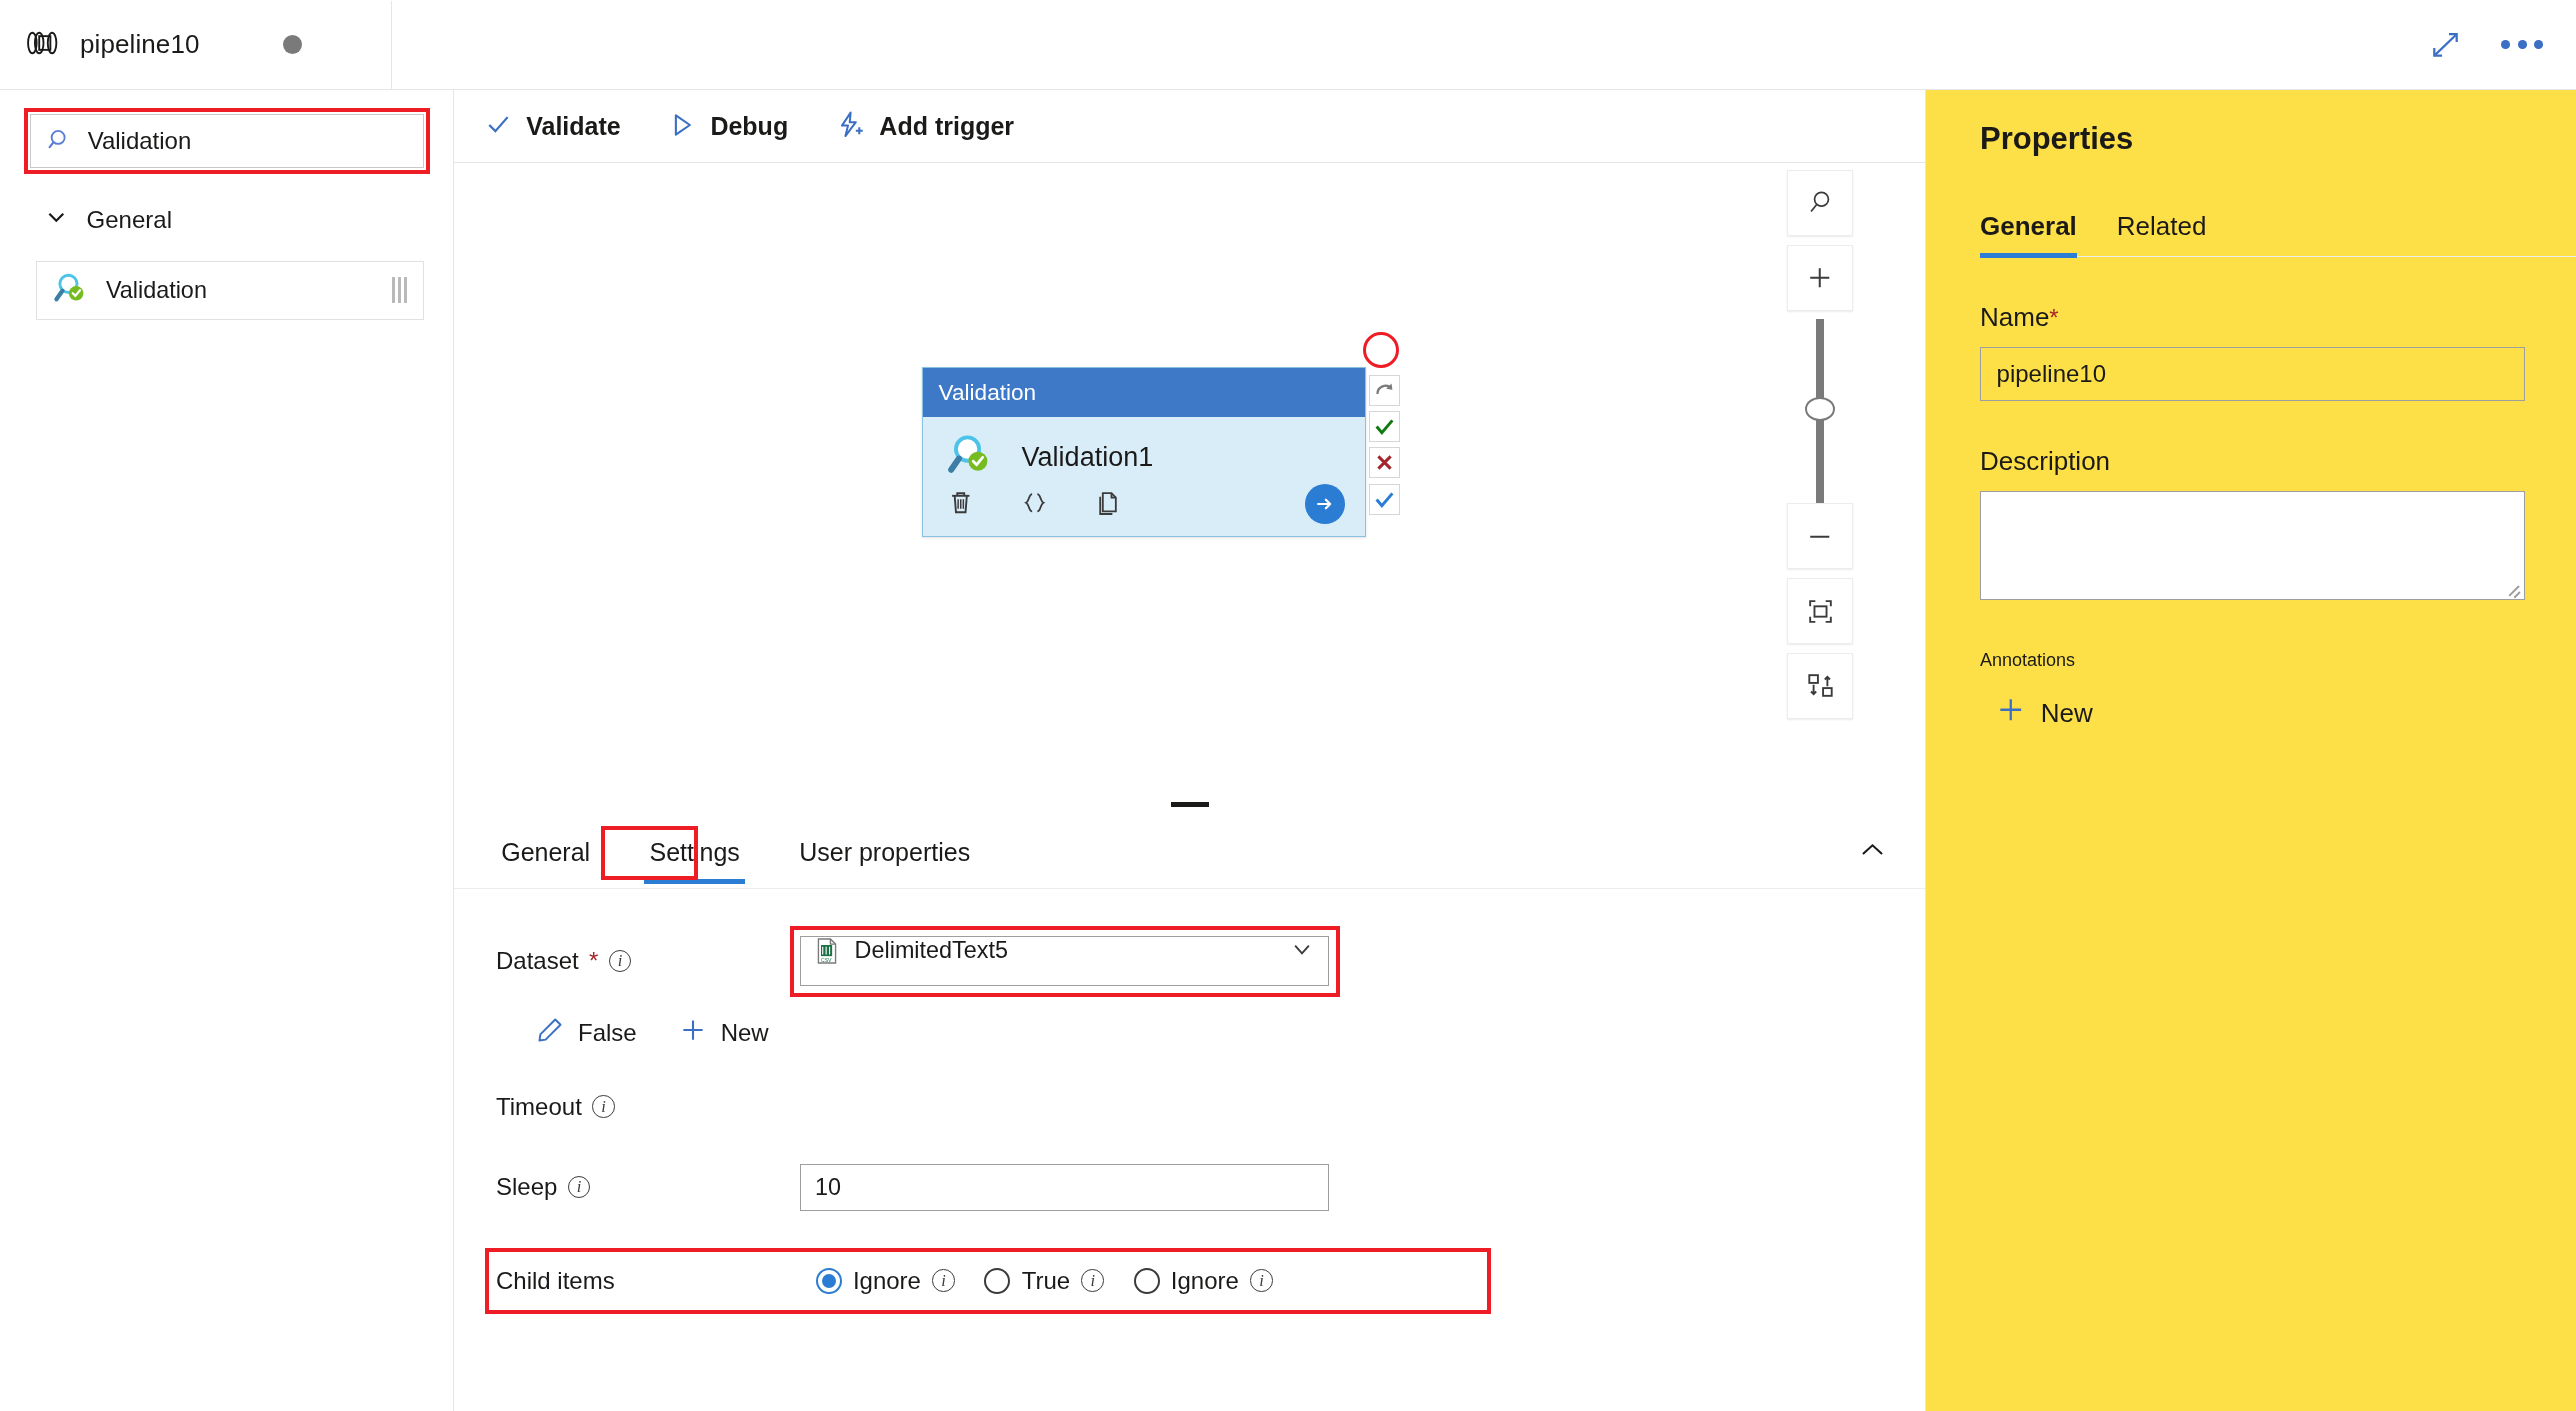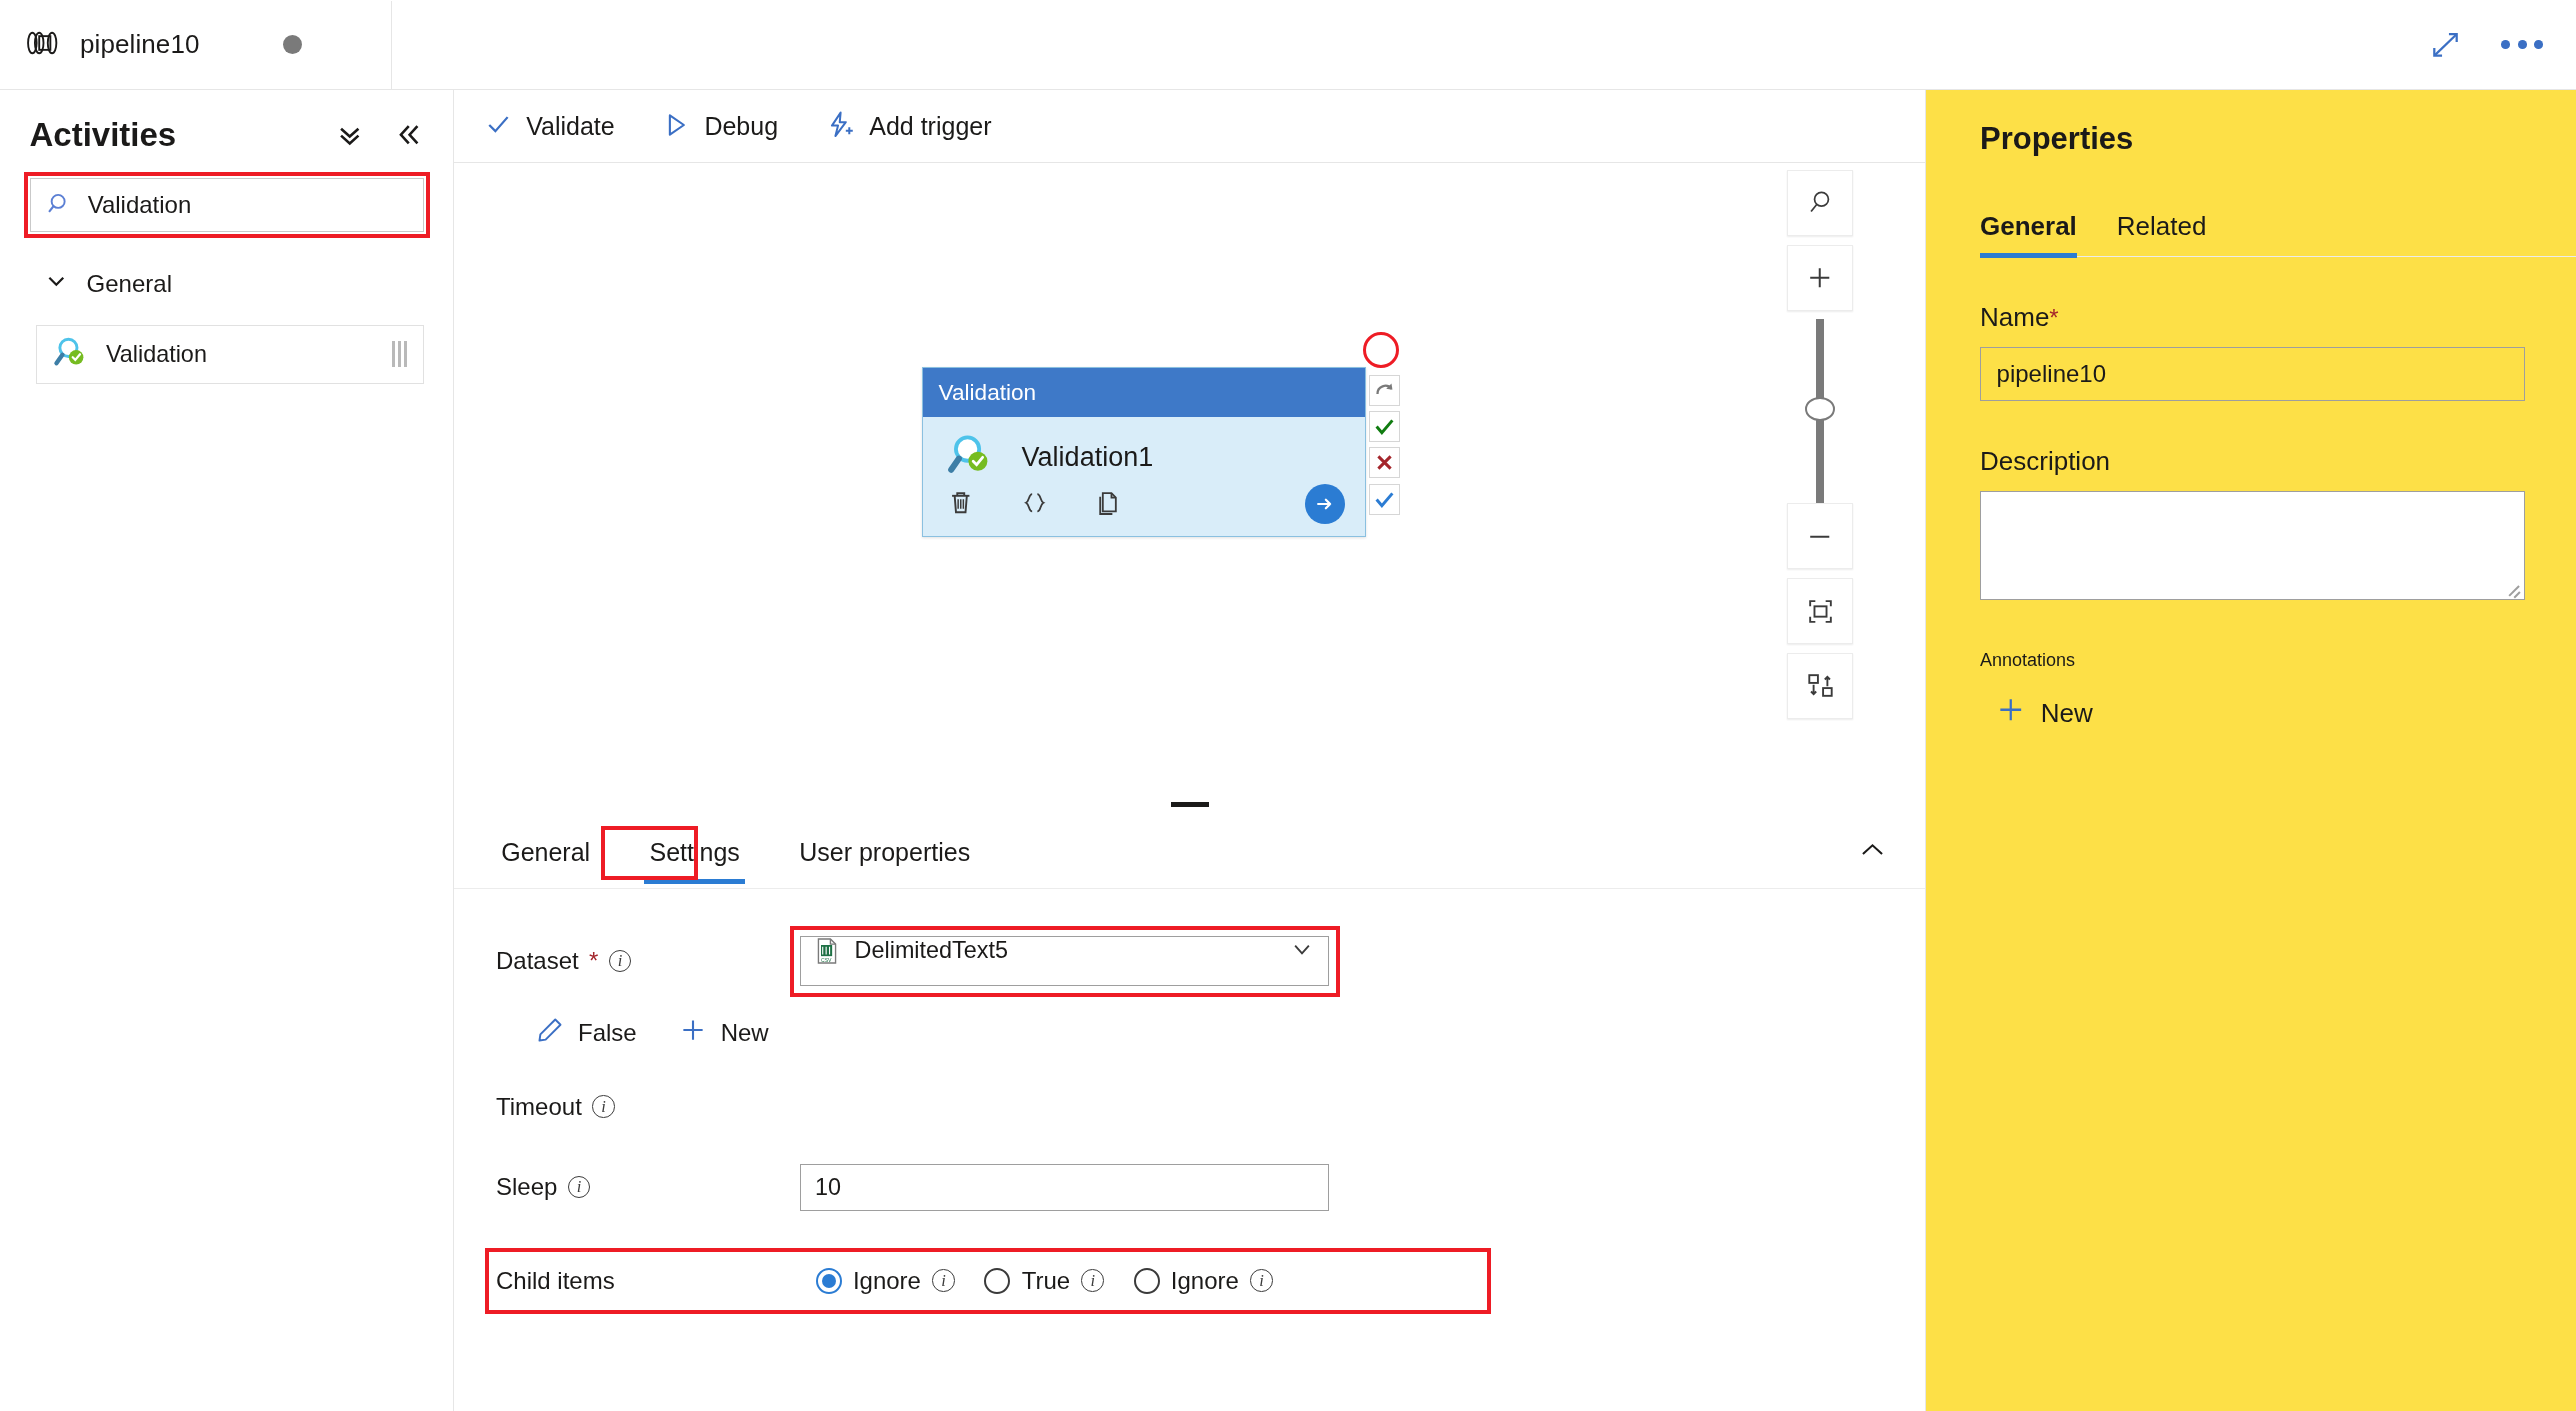--- a/index.html
+++ b/index.html
@@ -69,21 +69,21 @@
   .act-item-label { font-size: 23.4px; color: #1b1a19; }
   .grip { margin-left: auto; display: flex; gap: 3.5px; }
   .grip i { width: 2.6px; height: 26px; background: #b9b9b9; display: block; }
 
   
   .canvas-toolbar {
     position: absolute; top: 90px; left: 454px; width: 1471px; height: 73px;
     background: #fff; border-bottom: 1.7px solid #e6e6e6;
     display: flex; align-items: center; padding-left: 29.5px; gap: 47px;
   }
-  .tb-btn { display: flex; align-items: center; gap: 14.7px; cursor: pointer; }
+  .tb-btn { display: flex; align-items: center; gap: 14.7px; cursor: pointer; font-weight: bold; }
   .tb-label { font-size: 25px; color: #1b1a19; }
 
   .toolbar-right {
     position: absolute; top: 90px; left: 2359px; width: 217px; height: 73px;
     display: flex; align-items: center; border-bottom: 1.7px solid #e6e6e6; background:#fff;
   }
   .tr-cell { width: 73px; height: 73px; display: flex; align-items: center; justify-content: center; }
   .tr-cell.active { background: #e9e9e9; }
 
   
@@ -256,37 +256,20 @@
       </span>
       <span class="ellipsis">
           <i></i>
           <i></i>
           <i></i>
         </span>
     </div>
   </div>
 
   <div class="activities">
-    <div class="act-head">
-      <div class="act-title">Activities</div>
-      <div class="act-head-icons">
-        <span class="icon-btn">
-          <svg width="29.5" height="29.5" viewBox="0 0 34 34">
-            <path d="M7 10 L17 19 L27 10" fill="none" stroke="#1b1a19" stroke-width="3"></path>
-            <path d="M7 18 L17 27 L27 18" fill="none" stroke="#1b1a19" stroke-width="3"></path>
-          </svg>
-        </span>
-        <span class="icon-btn">
-          <svg width="29.5" height="29.5" viewBox="0 0 34 34">
-            <path d="M17 7 L8 17 L17 27" fill="none" stroke="#1b1a19" stroke-width="3"></path>
-            <path d="M27 7 L18 17 L27 27" fill="none" stroke="#1b1a19" stroke-width="3"></path>
-          </svg>
-        </span>
-      </div>
-    </div>
 
     <div class="search-wrap">
       <div class="search-box" title="Search activities">
         <span>
           <svg width="26" height="26" viewBox="0 0 30 30">
             <circle cx="14" cy="12" r="7.5" fill="none" stroke="#5b7fd4" stroke-width="2.2"></circle>
             <path d="M8.6 17.6 L3.5 24" stroke="#5b7fd4" stroke-width="2.4"></path>
           </svg>
         </span>
         <span class="search-text">Validation</span>

